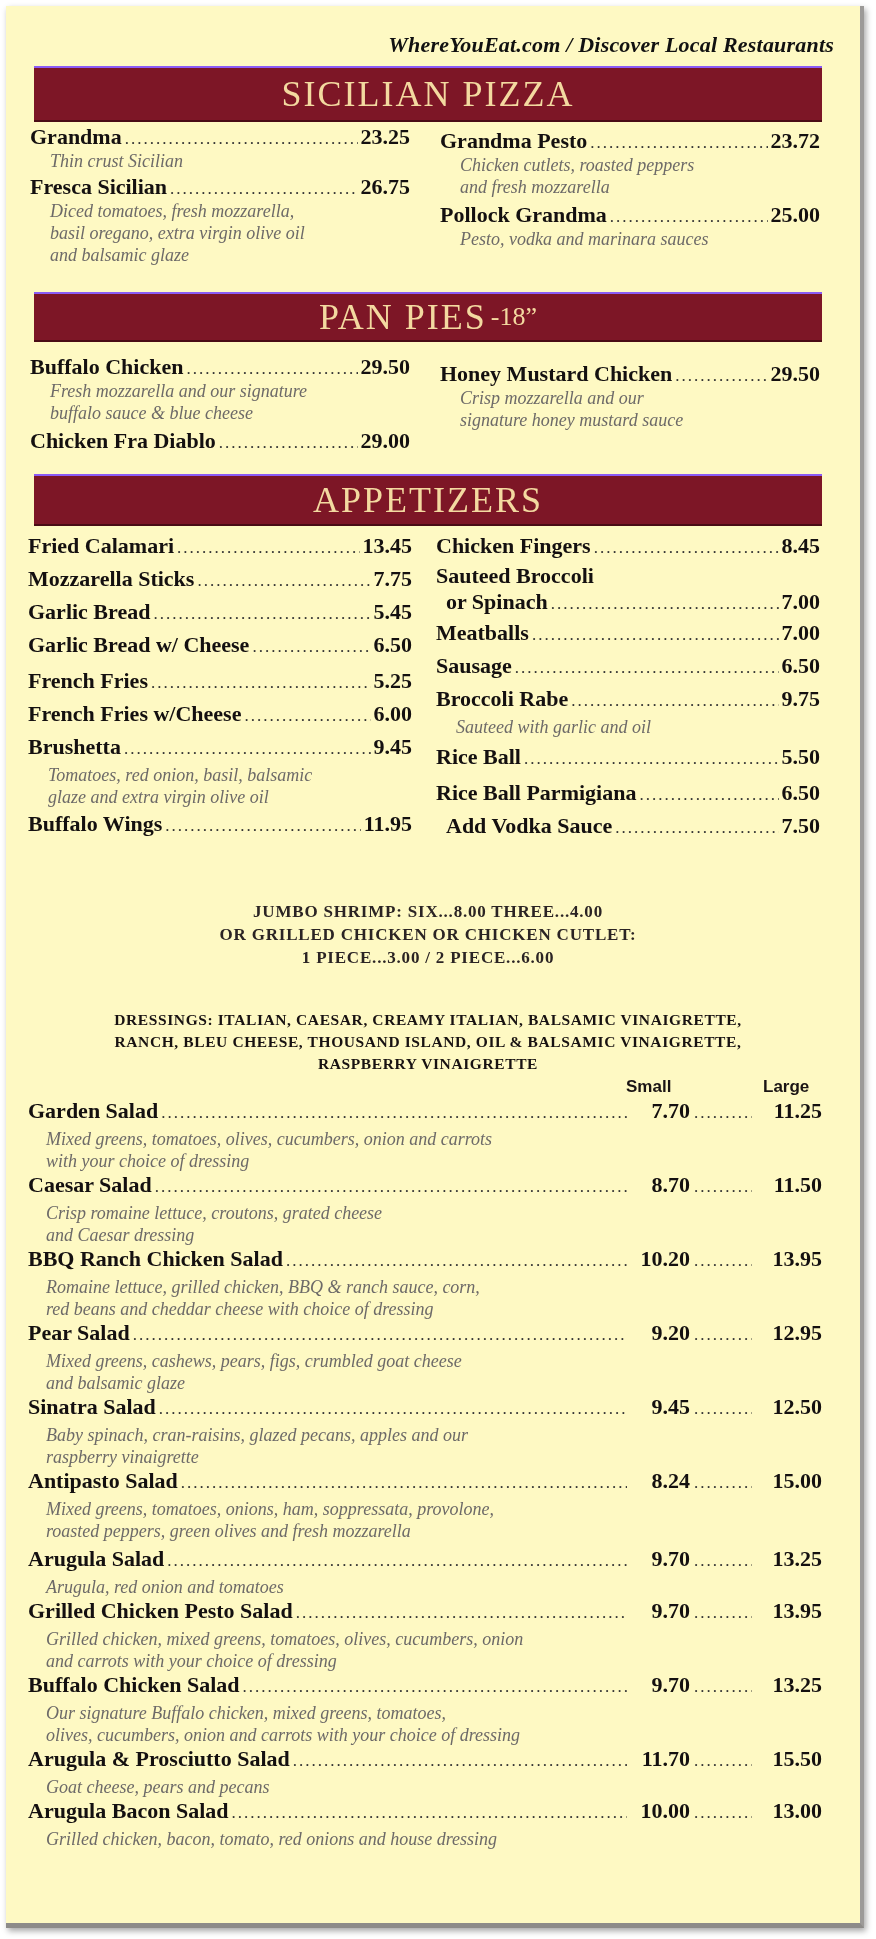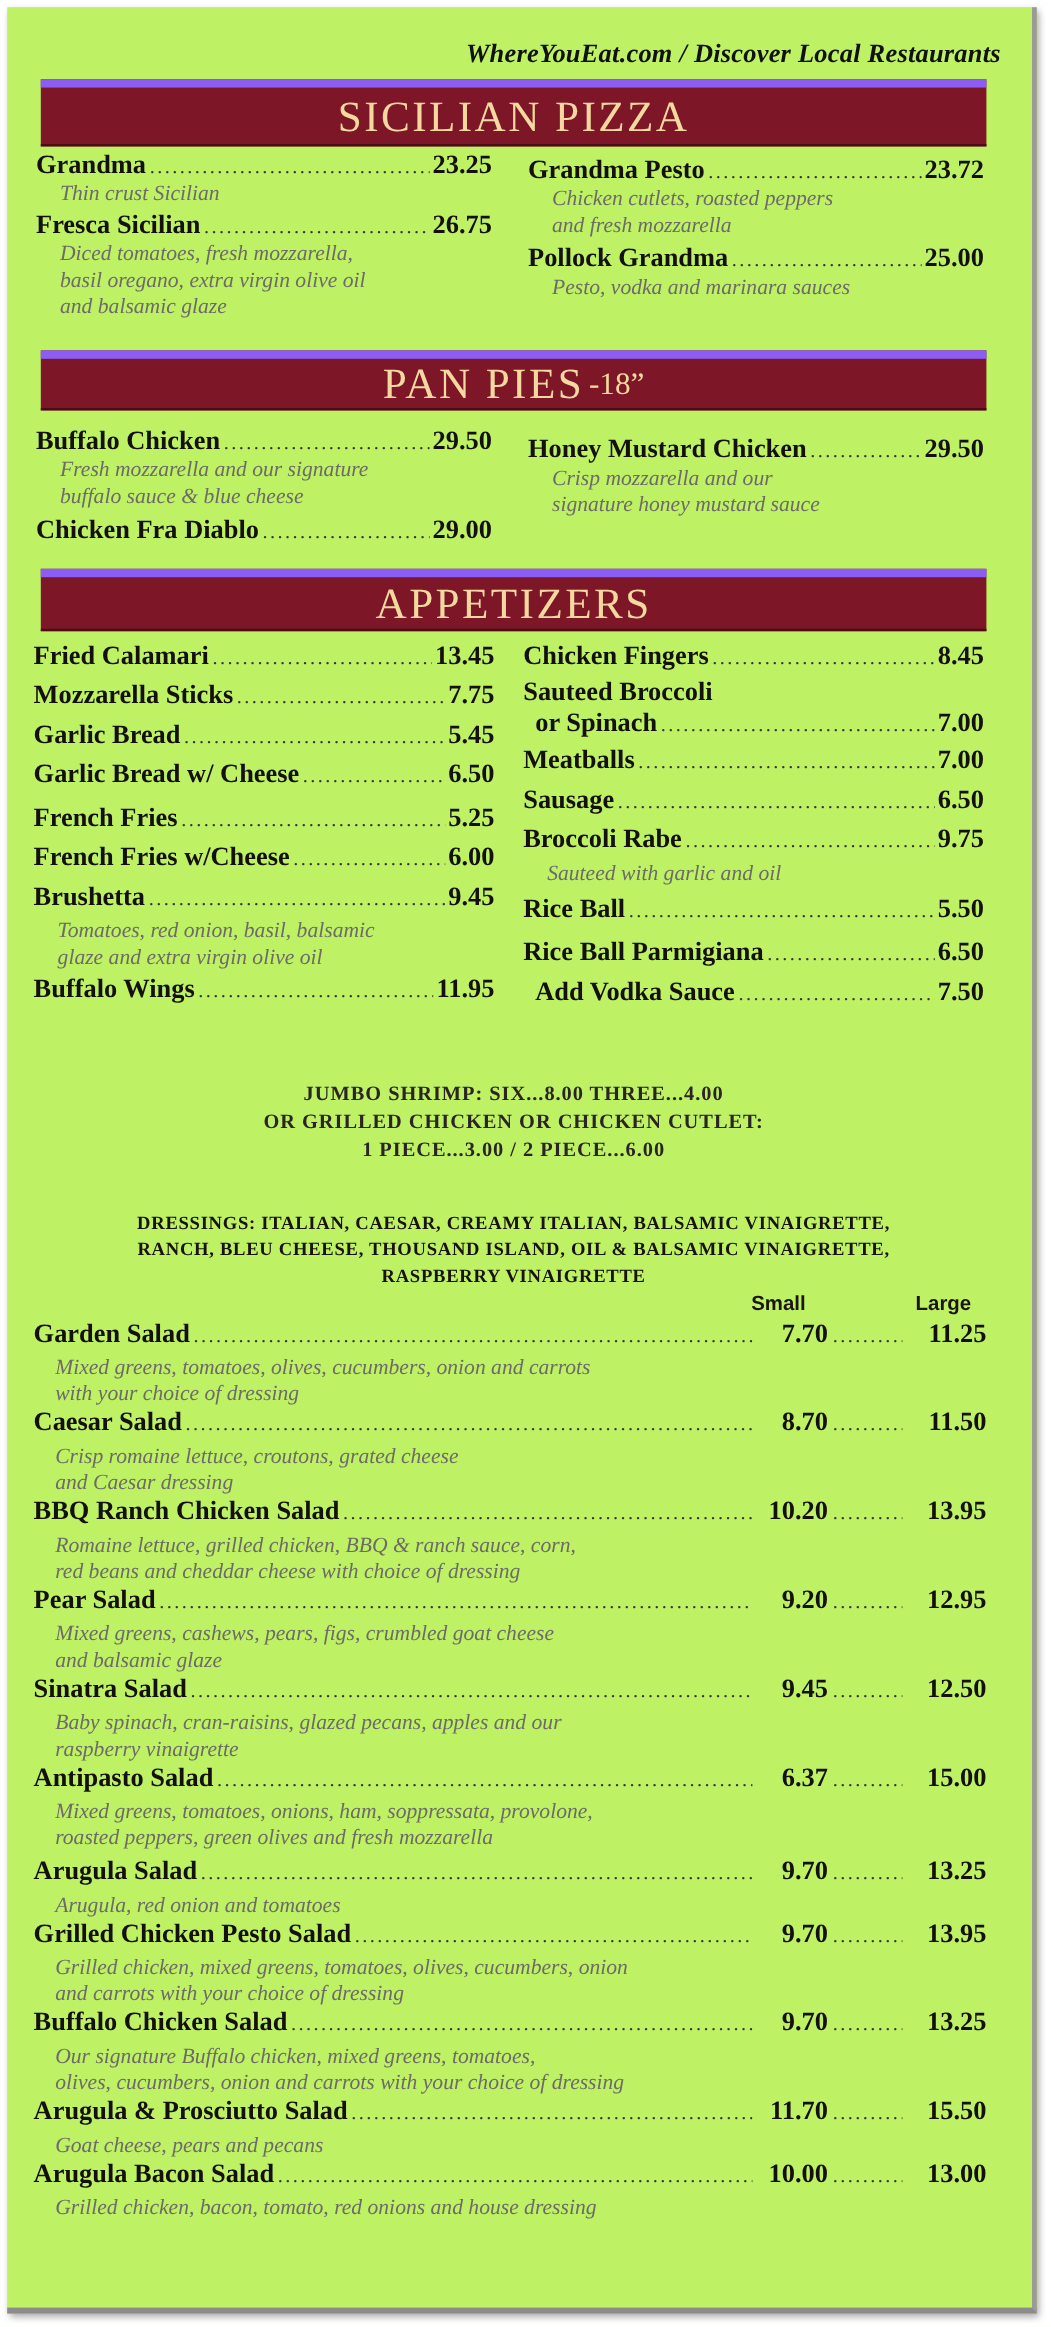--- a/index.html
+++ b/index.html
@@ -1,36 +1,36 @@
 <!DOCTYPE html>
 <html><head>
 <meta charset="utf-8">
 <style>
   * { box-sizing: border-box; margin: 0; padding: 0; }
   html, body { width: 876px; height: 1939px; background: #ffffff; overflow: hidden; }
   body { position: relative; font-family: "Liberation Serif", "DejaVu Serif", serif; color: #1a1414; }
 
   .page {
     position: absolute; left: 6px; top: 6px; width: 858px; height: 1922px;
-    background: #bef264;
+    background: #fef9c3;
     border-right: 4px solid #9c9a98;
     border-bottom: 5px solid #8d8b89;
     box-shadow: 2px 3px 6px rgba(0,0,0,0.35);
   }
 
   .site-tag {
     position: absolute; right: 26px; top: 26px;
     font-family: "Liberation Serif", serif; font-style: italic; font-weight: bold;
     font-size: 22px; color: #111; letter-spacing: 0.2px;
   }
 
   .band {
     position: absolute; left: 28px; width: 788px;
     background: #7d1626;
-    border-top: 7px solid #8b5cf6; border-bottom: 2px solid #4a0c15;
+    border-top: 2px solid #8b5cf6; border-bottom: 2px solid #4a0c15;
     color: #f3d9a0; text-align: center;
     font-family: "Liberation Serif", serif; letter-spacing: 2px;
     display: flex; align-items: center; justify-content: center;
   }
   .band .big { font-size: 36px; }
   .band .small { font-size: 20px; letter-spacing: 1px; margin-left: 14px; }
   .band .inch { font-size: 26px; letter-spacing: 0; margin-left: 4px; }
 
   .col { position: absolute; }
   .item-row { display: flex; align-items: baseline; white-space: nowrap; }
@@ -324,21 +324,21 @@
           <span class="dots2"></span>
           <span class="price large-p">12.50</span>
         </div>
       <div class="desc">Baby spinach, cran-raisins, glazed pecans, apples and our</div>
       <div class="desc">raspberry vinaigrette</div>
     </div>
     <div class="salad">
       <div class="item-row">
           <span class="name">Antipasto Salad</span>
           <span class="dots"></span>
-          <span class="price small-p">6.37</span>
+          <span class="price small-p">8.24</span>
           <span class="dots2"></span>
           <span class="price large-p">15.00</span>
         </div>
       <div class="desc">Mixed greens, tomatoes, onions, ham, soppressata, provolone,</div>
       <div class="desc">roasted peppers, green olives and fresh mozzarella</div>
     </div>
     <div class="salad" style="margin-top:4px;">
       <div class="item-row">
           <span class="name">Arugula Salad</span>
           <span class="dots"></span>

